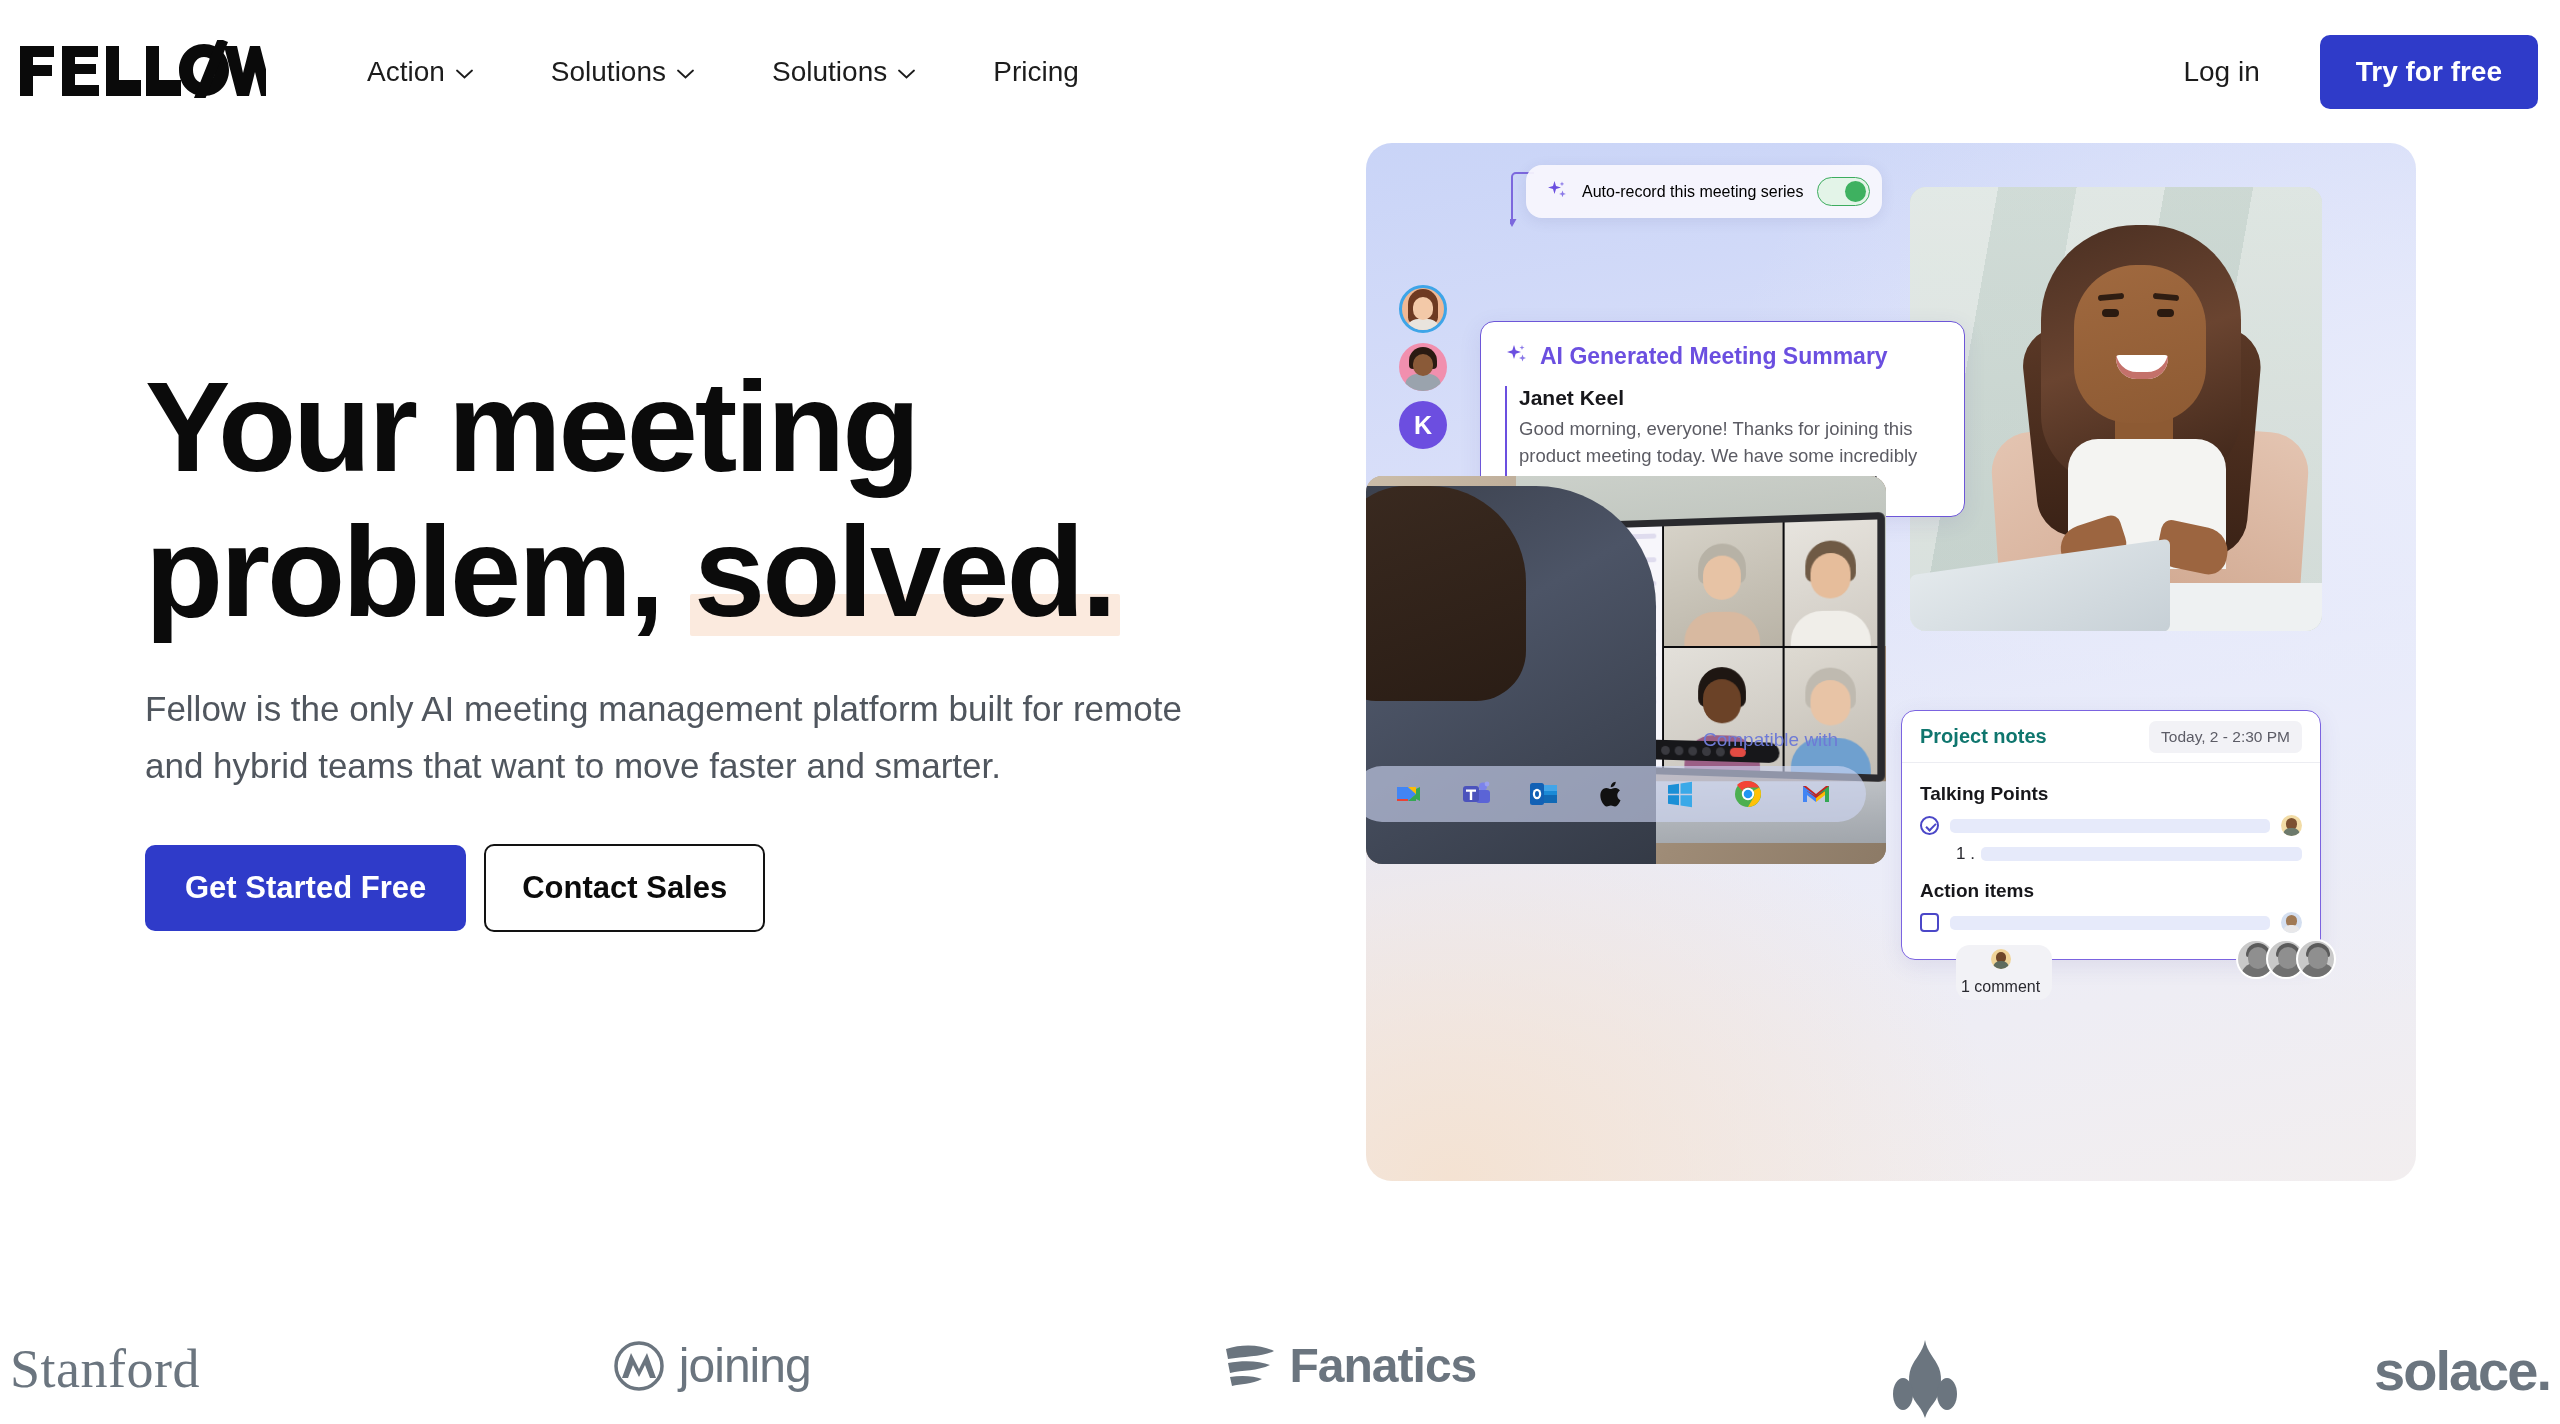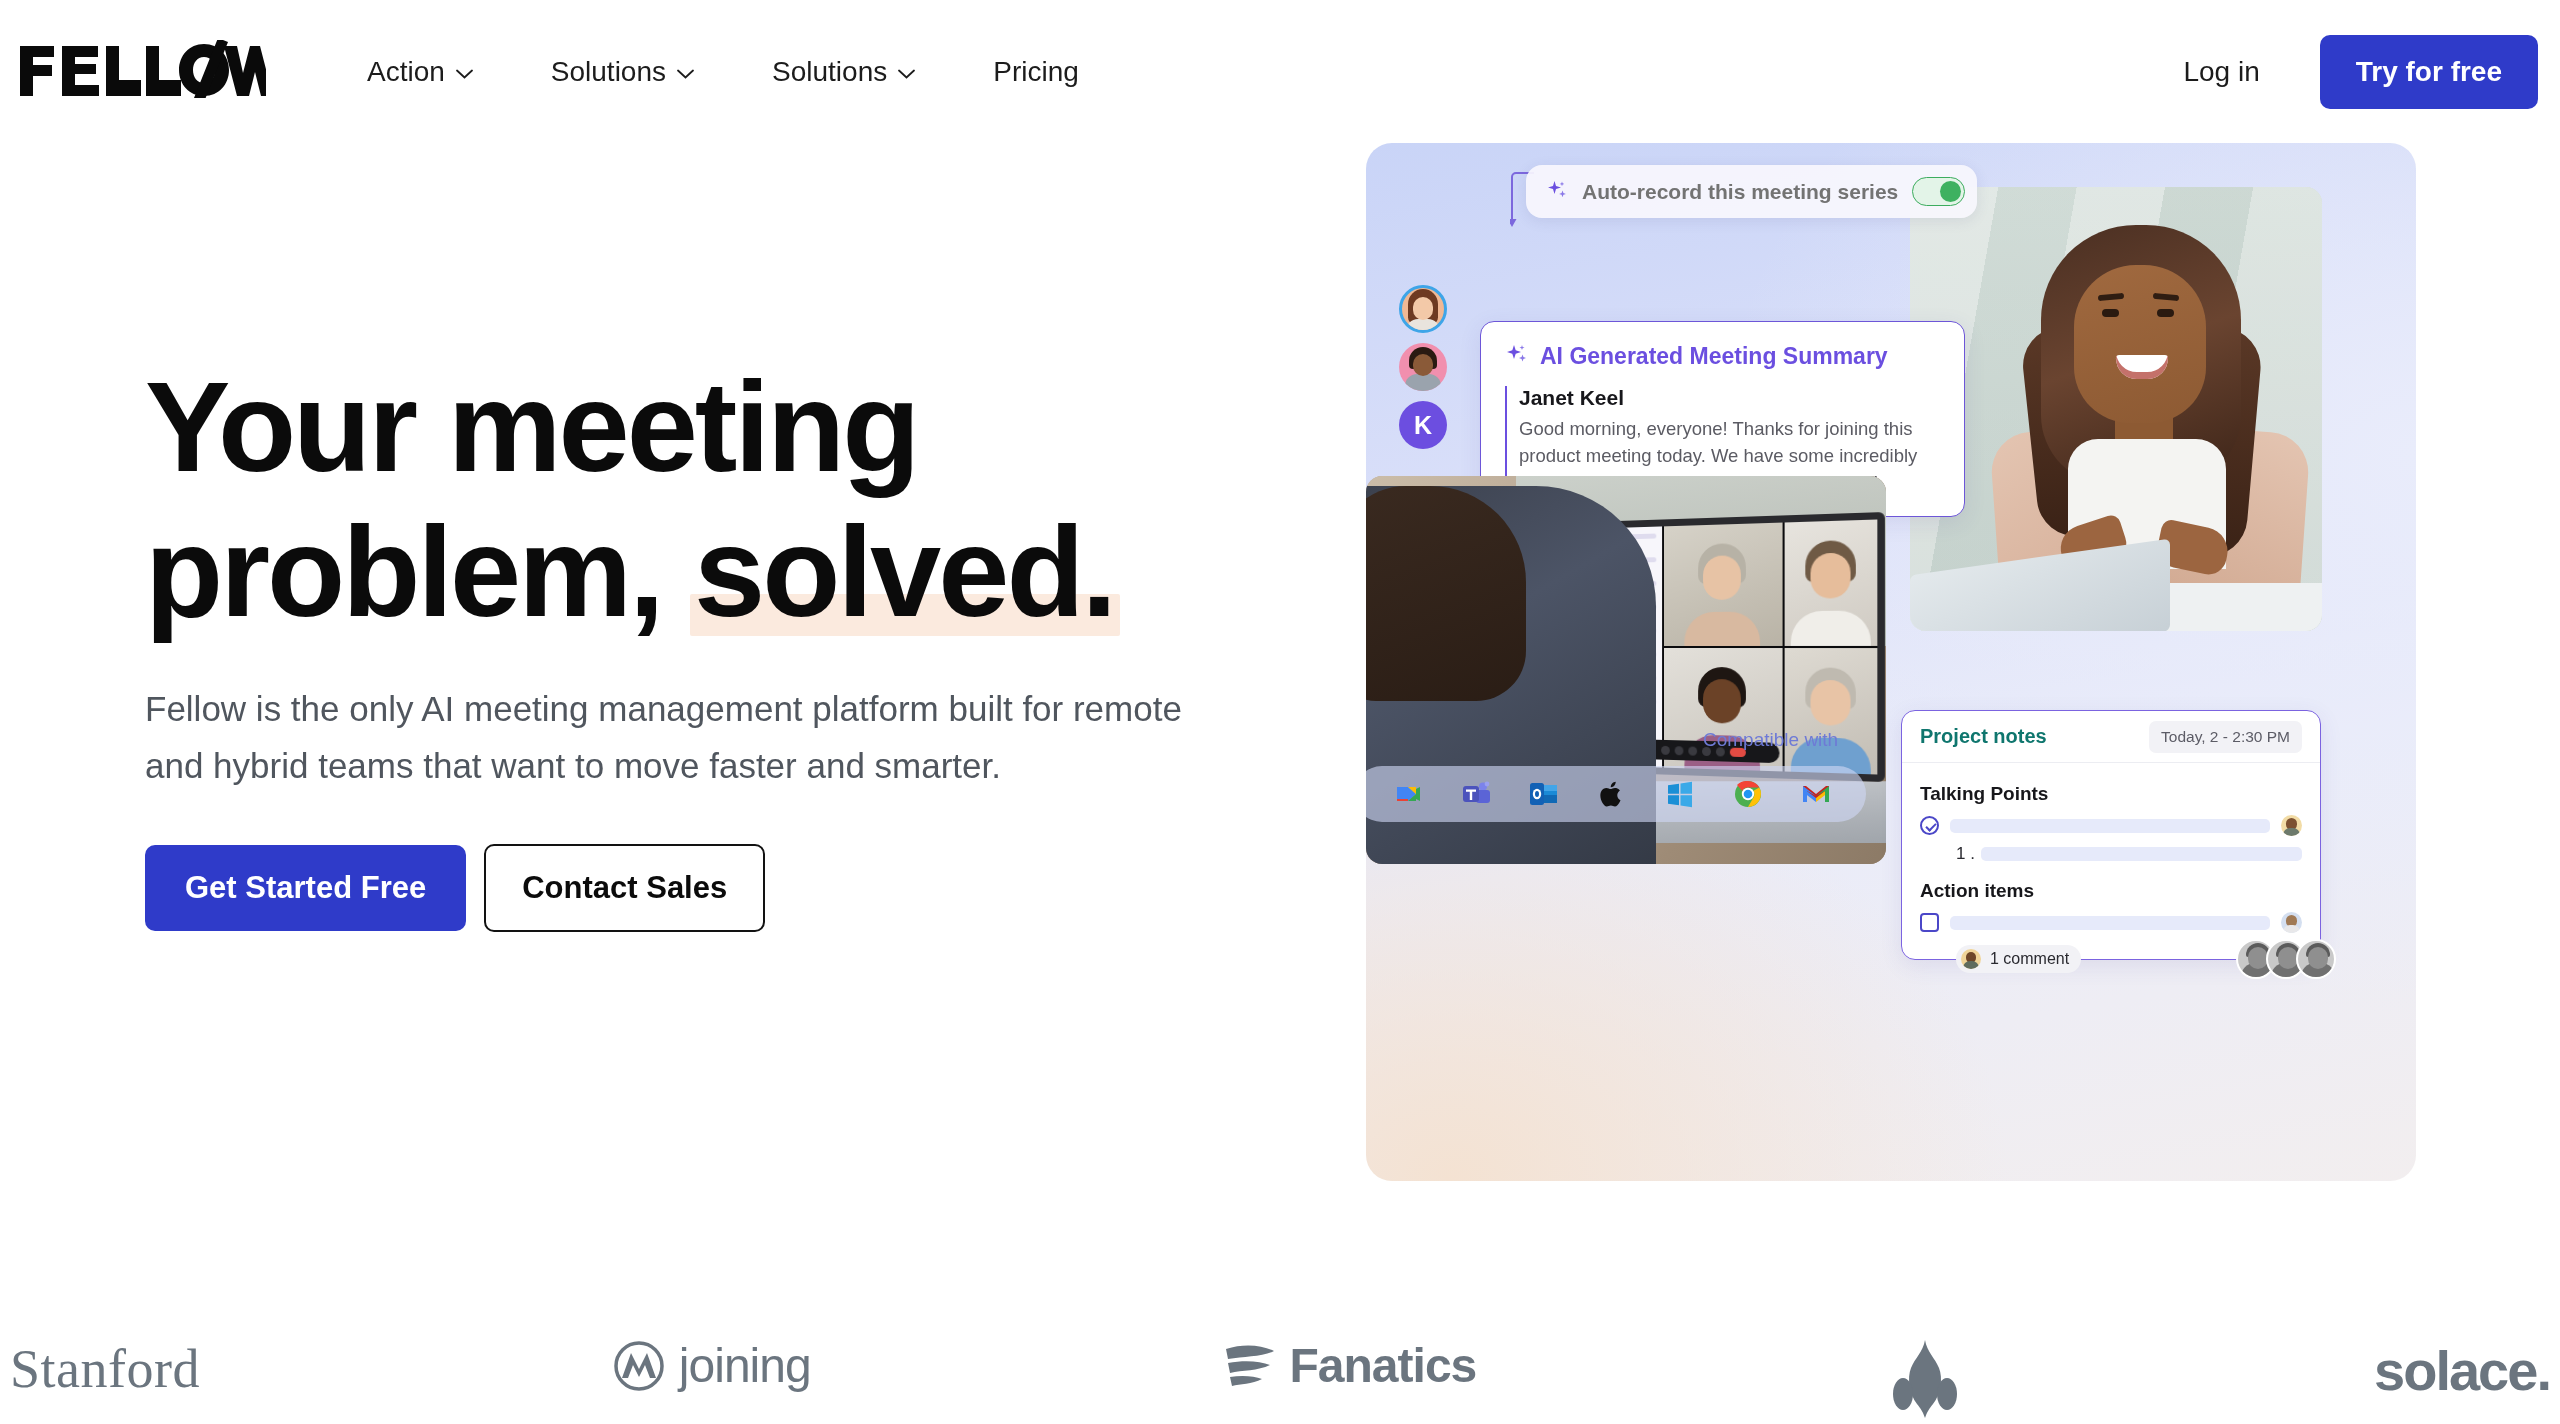--- a/index.html
+++ b/index.html
@@ -170,21 +170,21 @@
   .pw-desk{position:absolute;left:0;bottom:0;width:100%;height:48px;background:#eef1f2;}
 
   
   .autorec {
     position: absolute; left: 160px; top: 22px;
     display: flex; align-items: center; gap: 14px;
     background: rgba(247,246,253,.93);
     border-radius: 16px; padding: 12px 12px 12px 20px;
     box-shadow: 0 3px 14px rgba(60,60,120,.10);
   }
-  .autorec-label { font-size: 21px; color: #737373; font-weight: 700; white-space: nowrap; }
+  .autorec-label { font-size: 16px; color: #000000; font-weight: 400; white-space: nowrap; }
   .toggle {
     width: 53px; height: 29px; border-radius: 16px;
     background: #e3f4e8; border: 1.6px solid #3cac5e;
     position: relative; flex: 0 0 auto;
   }
   .toggle-knob {
     position:absolute; right: 3px; top: 2.5px;
     width: 21px; height: 21px; border-radius: 50%; background: #3eb160;
   }
   .arrow-hook {
@@ -327,21 +327,21 @@
   .row-av.a .f{position:absolute;left:5px;top:3px;width:11px;height:12px;background:#7d5131;border-radius:6px;}
   .row-av.a .b{position:absolute;left:2px;bottom:0;width:17px;height:8px;background:#6d7a6c;border-radius:7px 7px 0 0;}
   .row-av.b{background:#d4dff0;}
   .row-av.b .f{position:absolute;left:5px;top:3px;width:11px;height:12px;background:#a07a55;border-radius:6px;}
   .row-av.b .b{position:absolute;left:2px;bottom:0;width:17px;height:8px;background:#e8e8ea;border-radius:7px 7px 0 0;}
   .note-sub { display:flex; align-items:center; gap:6px; margin-left: 36px; }
   .num-lbl { font-size: 17px; color:#2a2a30; }
   .comment-chip {
     display:inline-flex; align-items:center; gap:9px;
     background:#f2f2f6; border-radius: 14px; padding: 4px 12px 4px 5px;
-    margin-left: 36px; margin-top: 4px;
+    margin-left: 36px; margin-top: 4px; flex-direction: column;
   }
   .comment-av{width:20px;height:20px;border-radius:50%;background:#f0d498;position:relative;overflow:hidden;flex:0 0 auto;}
   .comment-av .f{position:absolute;left:5px;top:3px;width:10px;height:11px;background:#6f4628;border-radius:5px;}
   .comment-av .b{position:absolute;left:2px;bottom:0;width:16px;height:8px;background:#5f6c5e;border-radius:7px 7px 0 0;}
   .comment-txt { font-size: 16px; color:#2a2a30; white-space:nowrap; }
 
   .av-stack {
     position:absolute; right: -16px; bottom: -20px; display:flex;
   }
   .st-av {

